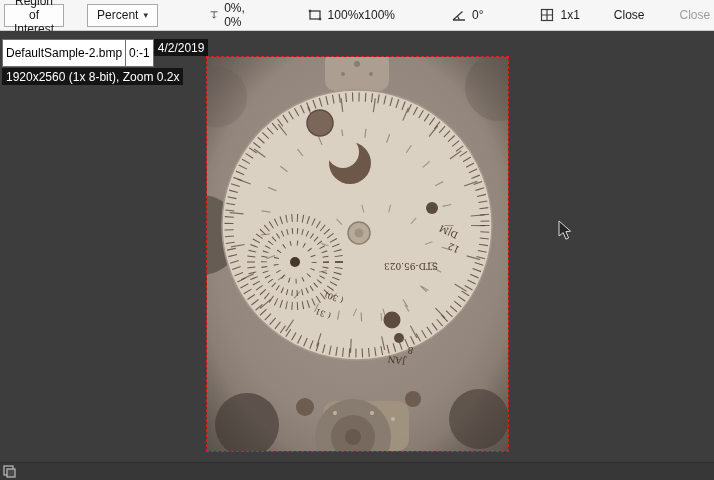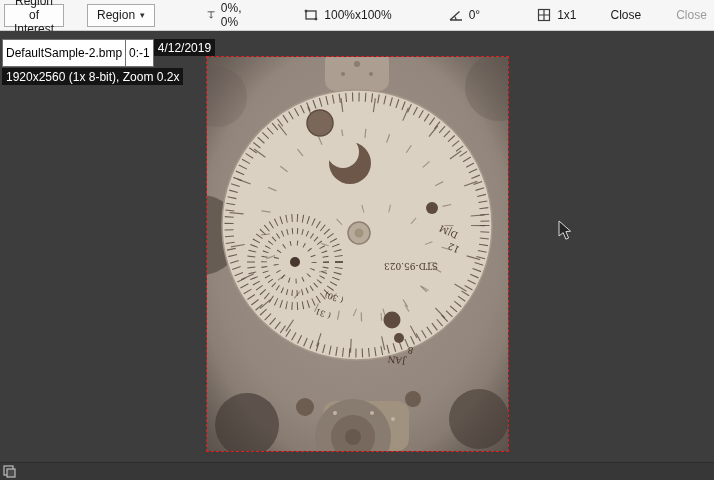--- a/index.html
+++ b/index.html
@@ -72,21 +72,21 @@
   }
 </style>
 </head>
 <body>
 
 <div class="toolbar">
 
   <button class="tb-btn">Region of Interest</button>
 
   <button class="tb-btn">
-    <span>Region</span>
+    <span>Percent</span>
     <span class="caret">▾</span>
   </button>
 
   <div class="sep"></div>
 
   <div class="tb-item">
     <svg class="tbicon" viewBox="0 0 16 16">
       <path d="M2.5 3 H13.5 M8 3 V12.5 M5.5 10.5 L8 13 L10.5 10.5" stroke="#3c3c3c" stroke-width="1.3" fill="none"></path>
     </svg>
     <span>0%, 0%</span>
@@ -209,21 +209,21 @@
       </g>
 
       <rect width="301" height="394" fill="url(#vign)"></rect>
     </svg>
   </div>
 
   <div class="overlay">
     <div class="ov-line">
       <span class="chip-white">DefaultSample-2.bmp</span>
       <span class="chip-white frame">0:-1</span>
-      <span class="chip-dark">4/12/2019</span>
+      <span class="chip-dark">4/2/2019</span>
     </div>
     <div class="ov-line">
       <span class="chip-dark">1920x2560 (1x 8-bit), Zoom 0.2x</span>
     </div>
   </div>
 
 </div>
 
 <svg class="cursor" viewBox="0 0 14 21">
   <path d="M1 1 L1 16 L5.2 12.6 L7.9 19.2 L10.6 18 L7.9 11.6 L12.6 11.2 Z" fill="#262626" stroke="#d8d8d8" stroke-width="1"></path>

